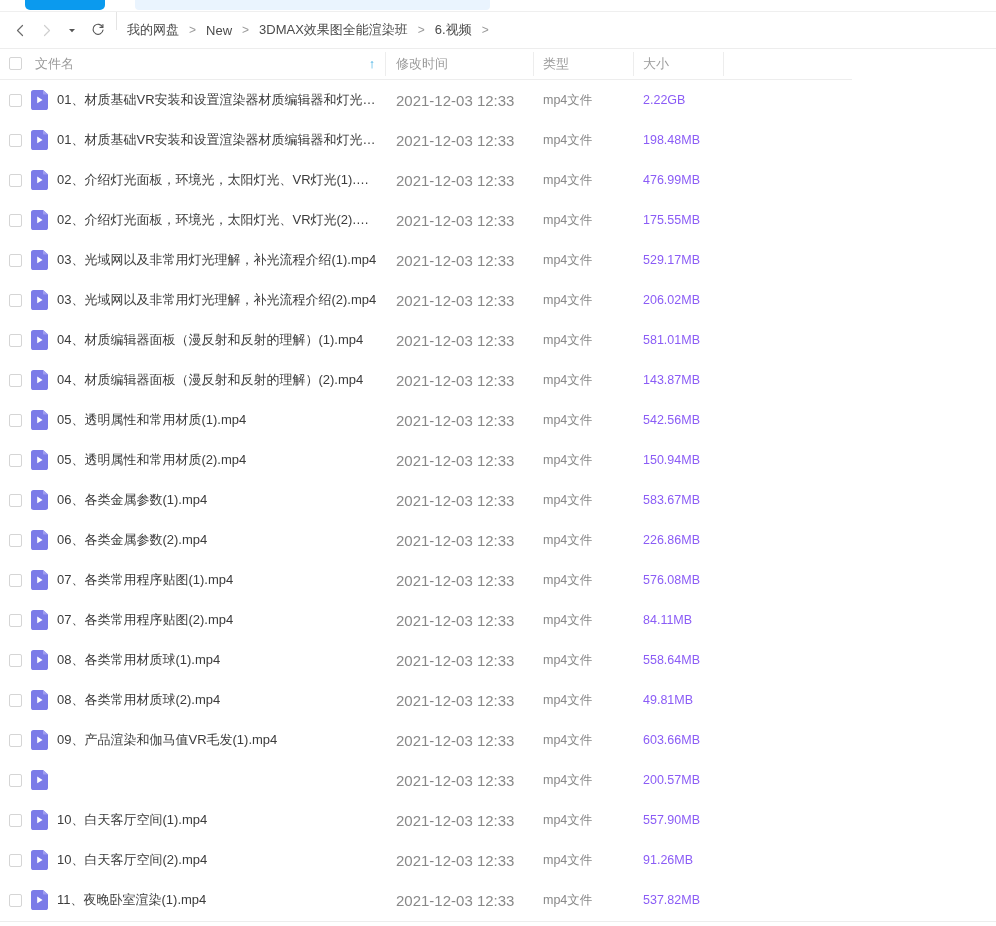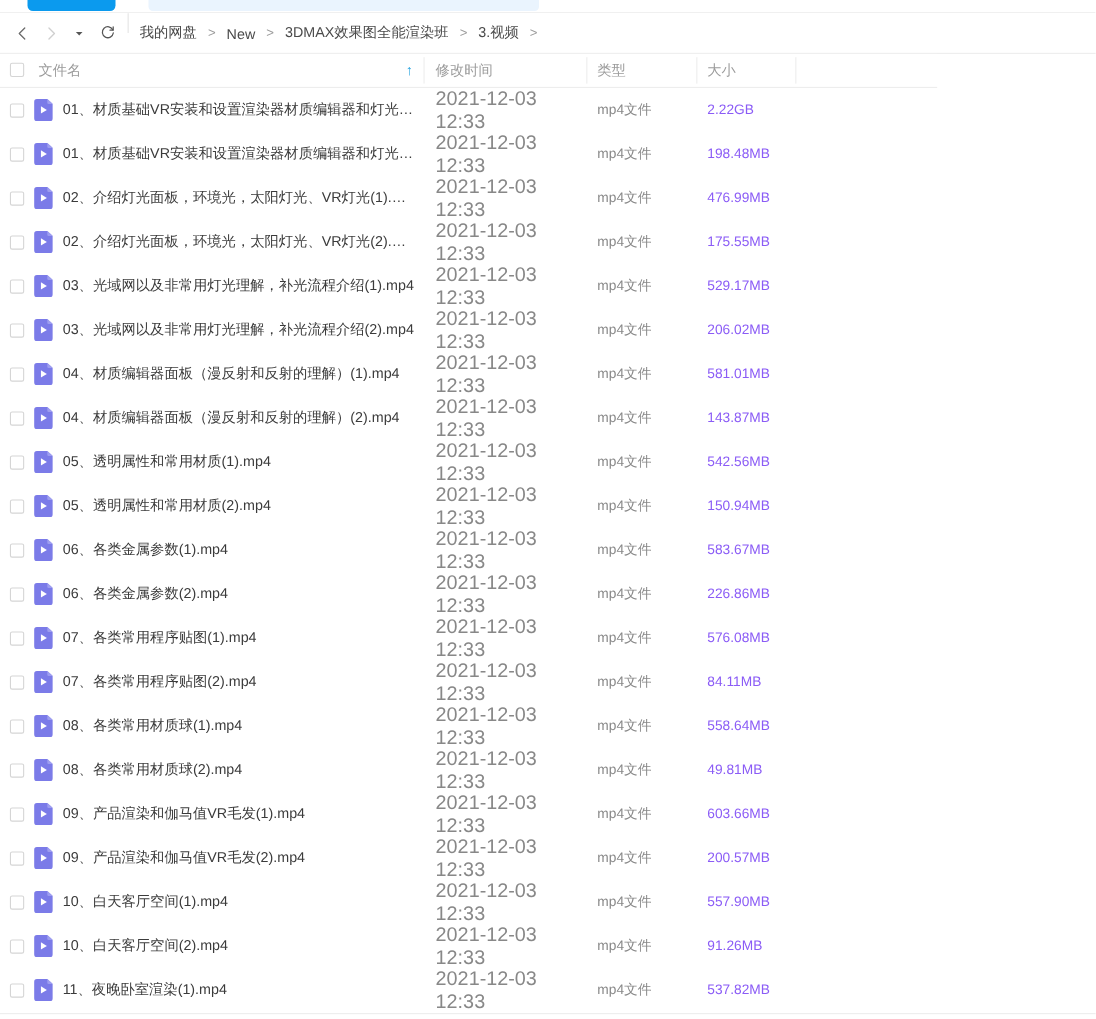--- a/index.html
+++ b/index.html
@@ -183,21 +183,21 @@
     color: #3b3b3b;
     white-space: nowrap;
     overflow: hidden;
     text-overflow: ellipsis;
     cursor: pointer;
   }
   .cell-time {
     position: absolute;
     left: 396px;
     width: 130px;
-    font-size: 18px;
+    font-size: 15px;
     color: #888;
   }
   .cell-type {
     position: absolute;
     left: 543px;
     width: 84px;
     font-size: 12.5px;
     color: #888;
   }
   .cell-size {
@@ -248,21 +248,21 @@
     </div>
   </div>
   <div class="crumb-sep-vert"></div>
   <div class="crumbs">
     <span class="crumb">我的网盘</span>
     <span class="crumb-arrow">&gt;</span>
     <span class="crumb">New</span>
     <span class="crumb-arrow">&gt;</span>
     <span class="crumb">3DMAX效果图全能渲染班</span>
     <span class="crumb-arrow">&gt;</span>
-    <span class="crumb">3.视频</span>
+    <span class="crumb">6.视频</span>
     <span class="crumb-arrow">&gt;</span>
   </div>
 </div>
 
 <div class="table-head">
   <div class="hdr-check">
     <span class="checkbox"></span>
   </div>
   <div class="th" style="left:35px;">文件名</div>
   <div class="sort-arrow">↑</div>
@@ -569,21 +569,20 @@
     <div class="row-check">
       <span class="checkbox"></span>
     </div>
     <div class="file-icon">
       <svg width="17" height="20" viewBox="0 0 17 20">
         <path d="M2.6 0 H12 L17 4.6 V17.4 A2.6 2.6 0 0 1 14.4 20 H2.6 A2.6 2.6 0 0 1 0 17.4 V2.6 A2.6 2.6 0 0 1 2.6 0 Z" fill="#7B7BE8"></path>
         <path d="M12 0 L17 4.6 H13.2 A1.2 1.2 0 0 1 12 3.4 Z" fill="#9E9EF0"></path>
         <path d="M6.2 6.6 L11.6 9.9 L6.2 13.2 Z" fill="#ffffff"></path>
       </svg>
     </div>
-    <div class="cell-name">09、产品渲染和伽马值VR毛发(2).mp4</div>
     <div class="cell-time">2021-12-03 12:33</div>
     <div class="cell-type">mp4文件</div>
     <div class="cell-size">200.57MB</div>
   </div>
 
   <div class="row">
     <div class="row-check">
       <span class="checkbox"></span>
     </div>
     <div class="file-icon">

